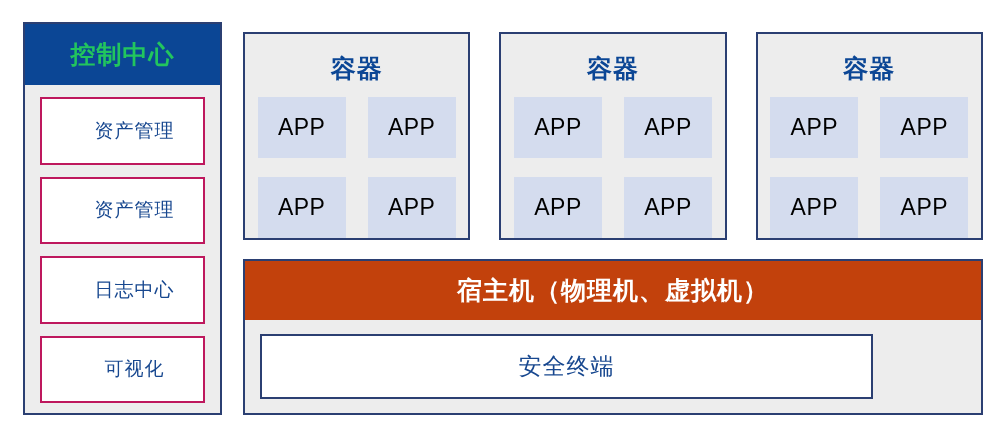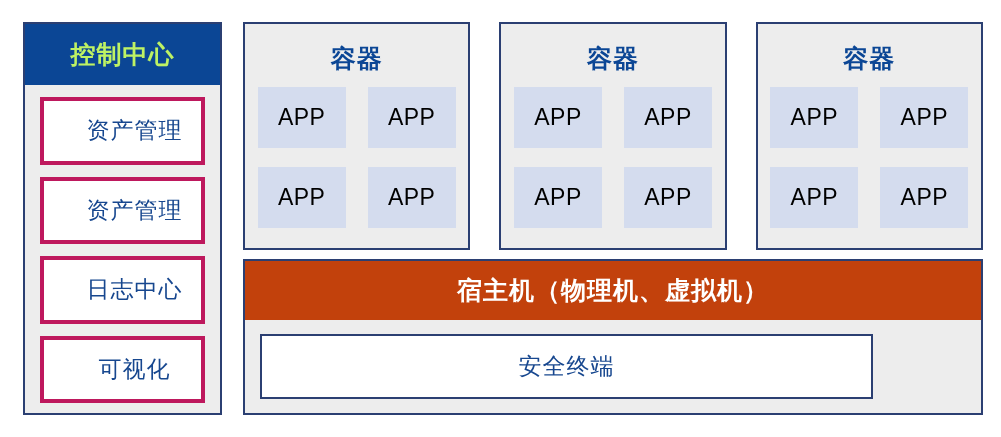--- a/index.html
+++ b/index.html
@@ -29,21 +29,21 @@
     border: 2px solid #2b3f72;
     background: #ededed;
   }
   .ctrl-header {
     position: absolute;
     left: 0;
     top: 0;
     width: 195px;
     height: 61px;
     background: #0b4695;
-    color: #bef264;
+    color: #22c55e;
     font-size: 25px;
     font-weight: bold;
     letter-spacing: 1px;
     display: flex;
     align-items: center;
     justify-content: center;
   }
   .ctrl-items {
     position: absolute;
     left: 0;
@@ -53,39 +53,40 @@
     box-sizing: border-box;
     padding: 12px 15px 10px 15px;
     display: flex;
     flex-direction: column;
     gap: 12px;
   }
   .ctrl-item {
     flex: 1 1 0;
     box-sizing: border-box;
     background: #ffffff;
-    border: 4px solid #be185d;
+    border: 2px solid #be185d;
     color: #17478f;
-    font-size: 23px;
+    font-size: 19px;
     display: flex;
     align-items: center;
     justify-content: center;
     letter-spacing: 1px;
     padding-left: 24px;
   }
 
   
   .containers-row {
     position: absolute;
     left: 243px;
     top: 22px;
     width: 740px;
     height: 228px;
     display: flex;
     gap: 29px;
+    align-items: center;
   }
   .container-box {
     flex: 1 1 0;
     box-sizing: border-box;
     border: 2px solid #2b3f72;
     background: #ededed;
     display: flex;
     flex-direction: column;
     align-items: center;
   }

